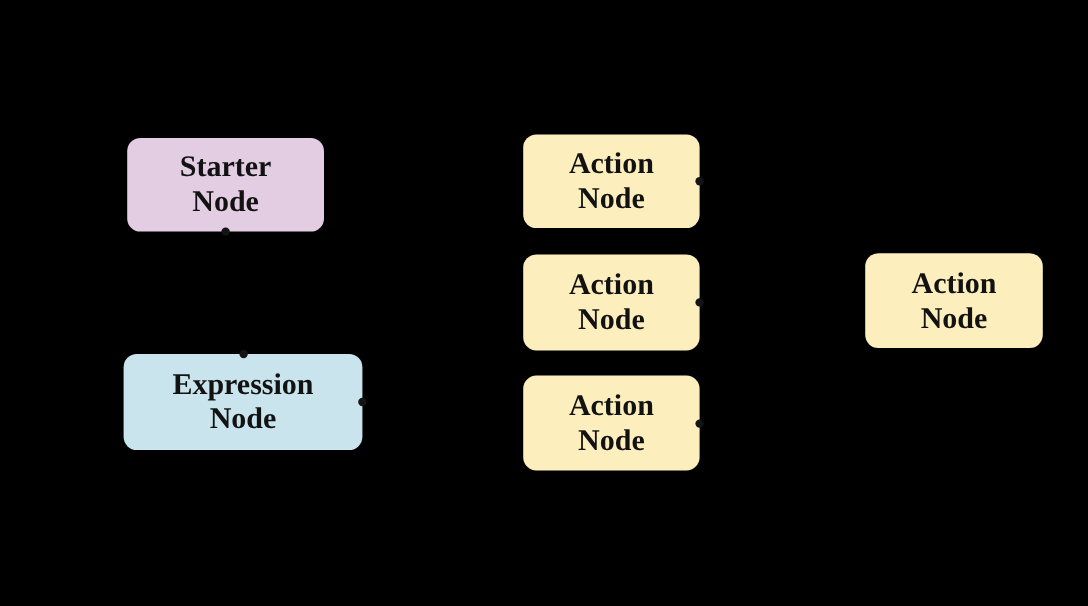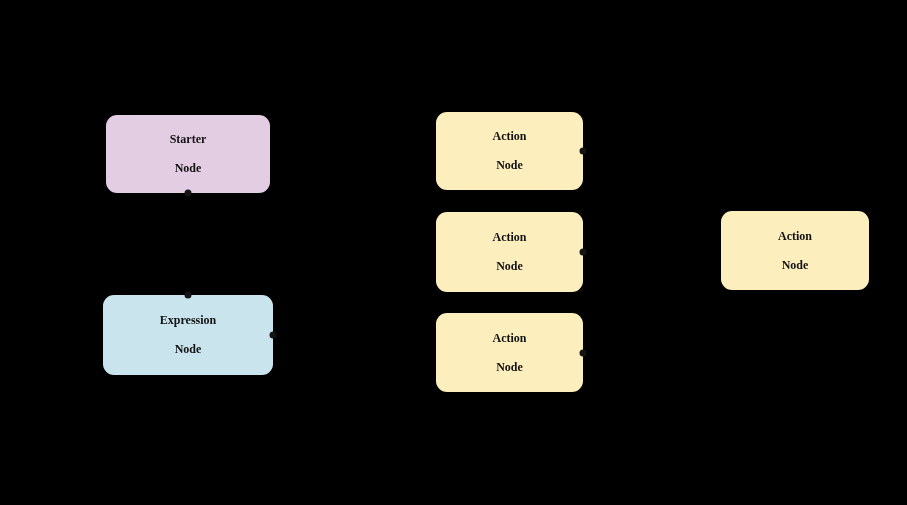--- a/index.html
+++ b/index.html
@@ -20,21 +20,21 @@
     border-radius: 11px;
     display: flex;
     flex-direction: column;
     align-items: center;
     justify-content: center;
     box-sizing: border-box;
     cursor: pointer;
   }
   .node .line {
     display: block;
-    font-size: 12px;
+    font-size: 25px;
     font-weight: bold;
     color: #121212;
     line-height: 29px;
     text-align: center;
     white-space: nowrap;
   }
   .port {
     position: absolute;
     width: 7px;
     height: 7px;
@@ -61,21 +61,21 @@
 <body>
 
 <div class="canvas">
 
   <div class="node" style="left: 106px; top: 115px; width: 164px; height: 78px; background-color: rgb(227, 205, 227);">
     <span class="line">Starter</span>
     <span class="line">Node</span>
     <span class="port port-bottom" style="background-color: rgb(20, 20, 20);"></span>
   </div>
 
-  <div class="node" style="left: 103px; top: 295px; width: 170px; height: 80px; background-color: rgb(201, 228, 237);">
+  <div class="node" style="left: 103px; top: 295px; width: 199px; height: 80px; background-color: rgb(201, 228, 237);">
     <span class="line">Expression</span>
     <span class="line">Node</span>
     <span class="port port-top" style="background-color: rgb(20, 20, 20);"></span>
     <span class="port port-right" style="background-color: rgb(20, 20, 20);"></span>
   </div>
 
   <div class="node" style="left: 436px; top: 112px; width: 147px; height: 78px; background-color: rgb(253, 238, 189);">
     <span class="line">Action</span>
     <span class="line">Node</span>
     <span class="port port-right" style="background-color: rgb(20, 20, 20);"></span>

